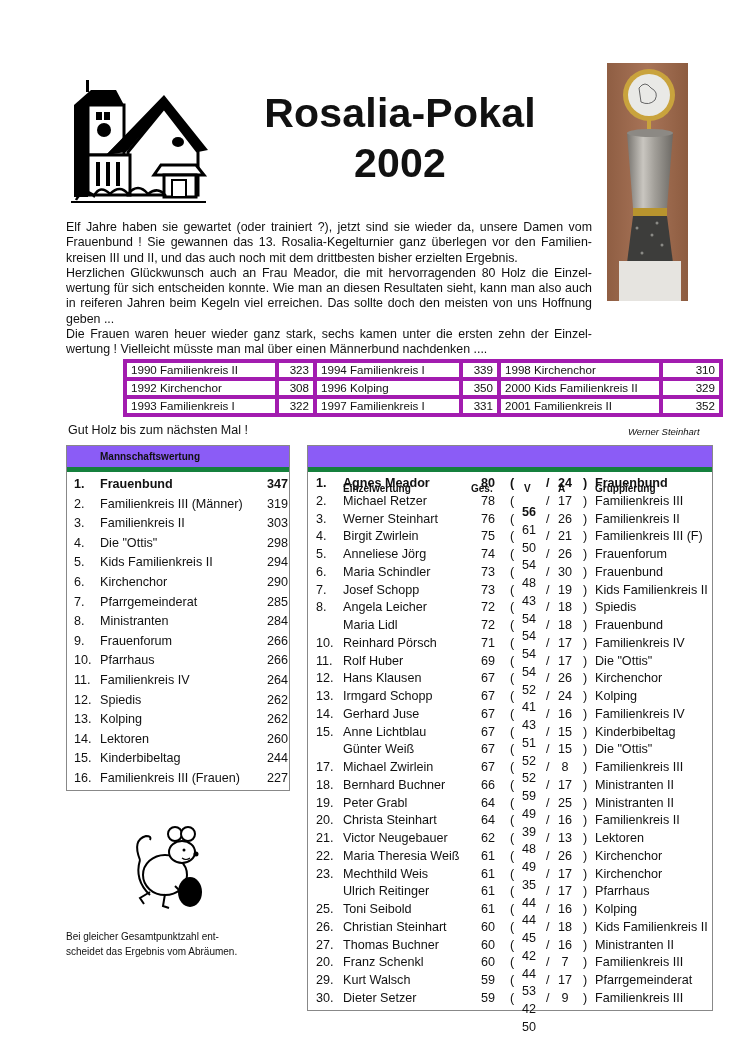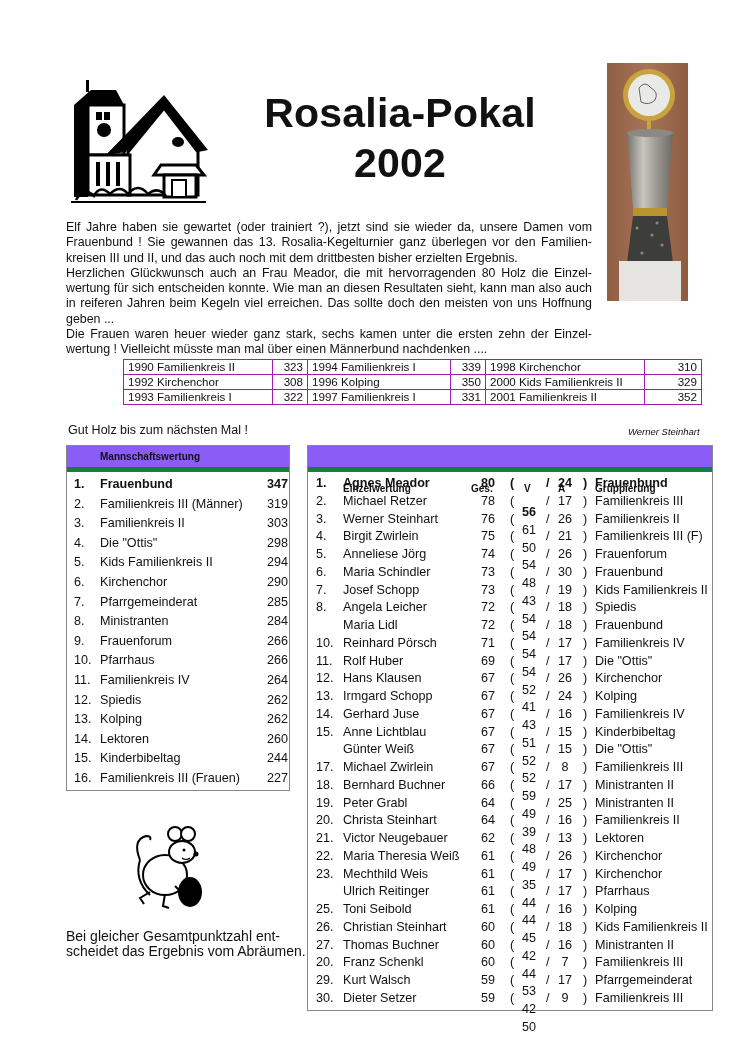--- a/index.html
+++ b/index.html
@@ -16,21 +16,21 @@
 
   
   #trophy { left:607px; top:63px; width:81px; height:238px; background:#9b6a4d; overflow:hidden; }
 
   
   #intro { left:66px; top:220px; width:526px; font-size:12.4px; line-height:15.3px; text-align:justify; }
   #intro p { margin:0; }
 
   
   #history { left:123px; top:359px; border-collapse:collapse; font-size:11.6px; }
-  #history td { border:1px solid #a21caf; padding:0 4px; height:14px; line-height:14px; white-space:nowrap; }
+  #history td { border:4px solid #a21caf; padding:0 4px; height:14px; line-height:14px; white-space:nowrap; }
   #history td.v { text-align:right; }
   #history td.n1 { width:140px; } #history td.n2 { width:134px; } #history td.n3 { width:150px; }
   #history td.v1 { width:26px; } #history td.v2 { width:26px;margin-left:24px; } #history td.v3 { width:48px; }
   #history td.b { font-weight:bold; }
 
   #goodbye { left:68px; top:423px; font-size:12.5px; }
   #signature { left:628px; top:426px; font-size:9.5px; font-style:italic; }
 
   
   #team { left:66px; top:445px; width:222px; border:1.5px solid #888; }
@@ -52,21 +52,21 @@
   #indiv .trow { height:17.75px; line-height:17.75px; }
   #indiv .trow span { position:absolute; white-space:nowrap; }
   .c-rank { left:8px; } .c-name { left:35px; }
   .c-ges { left:165px; width:22px; text-align:right; }
   .c-p1 { left:202px; } .c-v { left:212px; width:18px; text-align:center;margin-top:29px; }
   .c-sl { left:238px; } .c-a { left:248px; width:18px; text-align:center; }
   .c-p2 { left:275px; } .c-grp { left:287px; }
 
   
   #mouse { left:120px; top:820px; width:100px; height:100px; }
-  #tiebreak { left:66px; top:929px; font-size:14px; line-height:15.2px; }
+  #tiebreak { left:66px; top:929px; font-size:10px; line-height:15.2px; }
 </style>
 </head>
 <body>
 
 <div id="logo" class="abs">
   <svg width="150" height="135" viewBox="0 0 150 135">
 
     <polygon points="8,35 25,20 50,20 58,35" fill="#000"></polygon>
     <rect x="20" y="10" width="3" height="12" fill="#000"></rect>
     <rect x="8" y="35" width="14" height="92" fill="#000"></rect>

